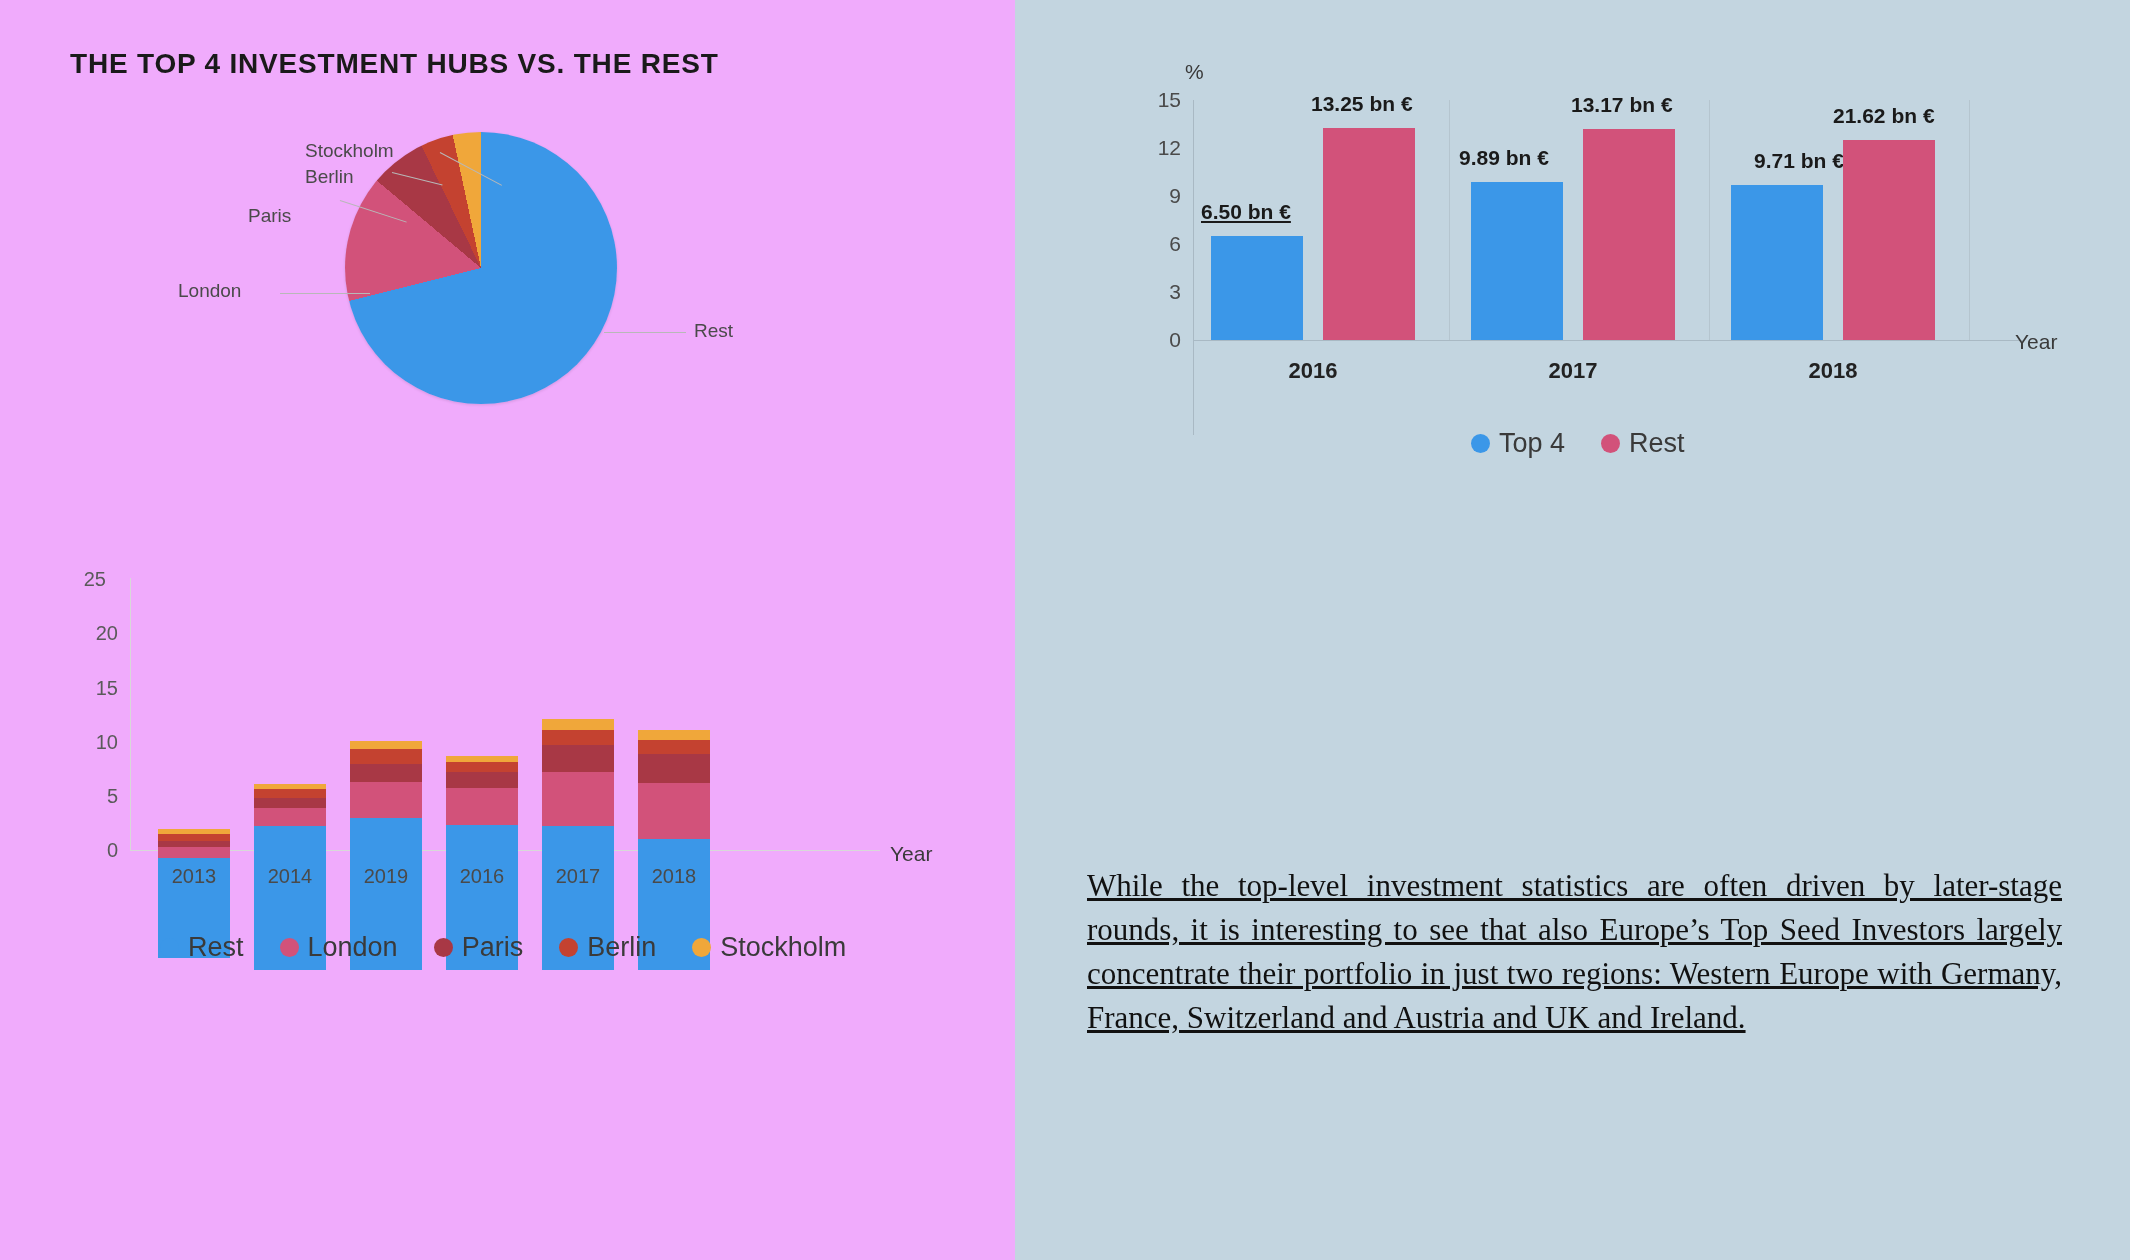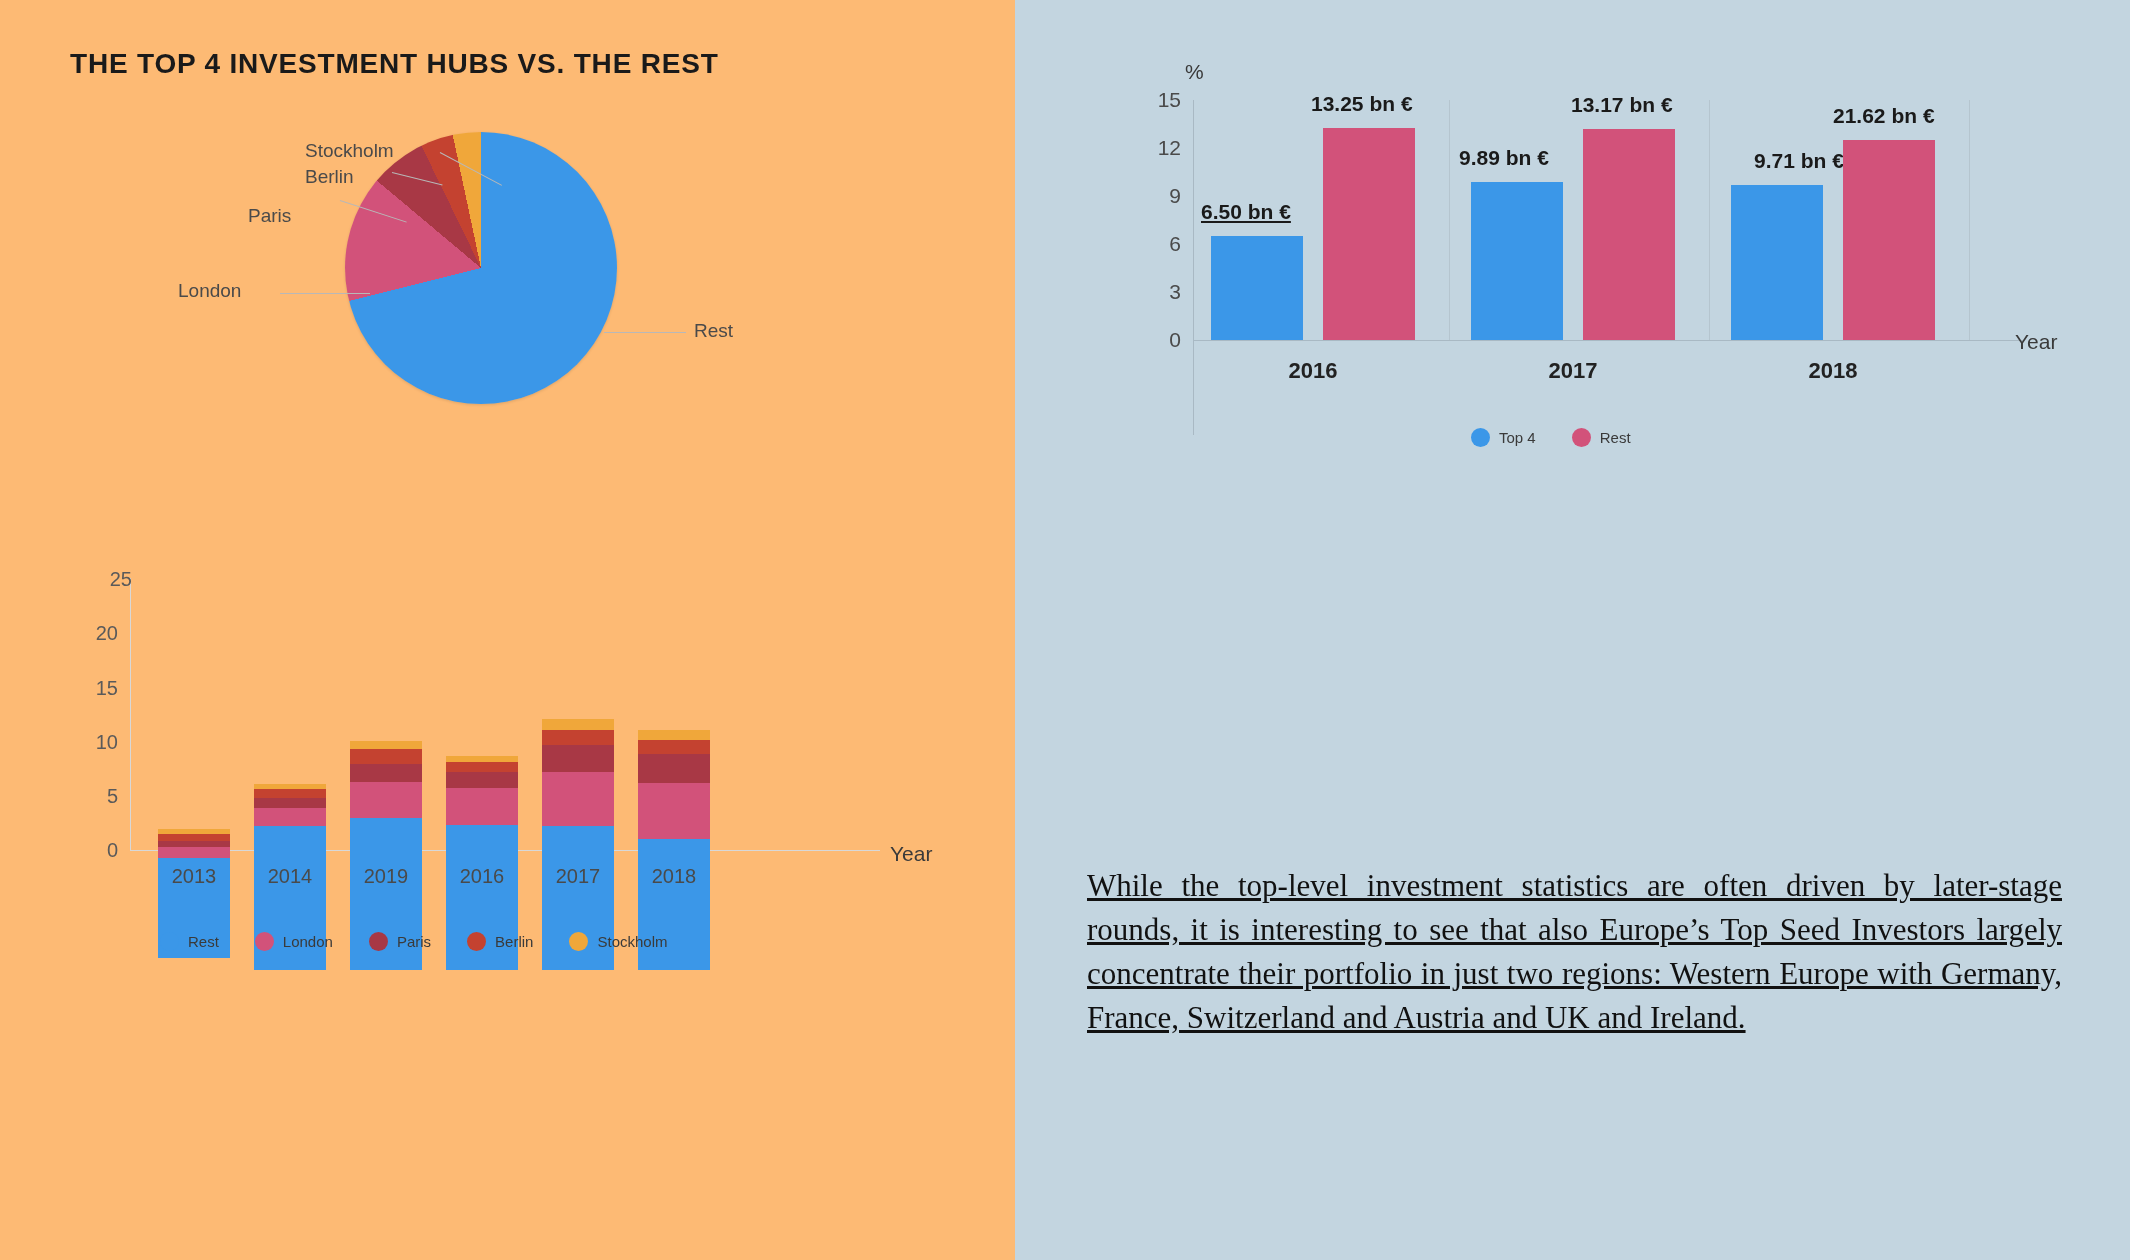--- a/index.html
+++ b/index.html
@@ -15,21 +15,21 @@
   }
   .page {
     display: flex;
     width: 2130px;
     height: 1260px;
   }
   
   .left-panel {
     width: 1015px;
     height: 1260px;
-    background: #fdba74;
+    background: #f0abfc;
     position: relative;
     flex: 0 0 1015px;
   }
   .left-title {
     font-size: 28px;
     font-weight: bold;
     letter-spacing: 0.8px;
     color: #1a1a1a;
     padding: 48px 0 0 70px;
   }
@@ -106,21 +106,21 @@
     position: absolute;
     display: flex;
     align-items: center;
     gap: 10px;
   }
   .legend-item {
     display: flex;
     align-items: center;
     gap: 9px;
     margin-right: 26px;
-    font-size: 15px;
+    font-size: 27px;
     color: #3a3a3a;
   }
   .dot {
     width: 19px;
     height: 19px;
     border-radius: 50%;
     display: inline-block;
   }
   
   .right-panel {
@@ -208,21 +208,21 @@
       <div class="pie-label" style="left:248px; top:125px;">Paris</div>
       <div class="pie-label" style="left:178px; top:200px;">London</div>
       <div class="pie-label" style="left:694px; top:240px;">Rest</div>
     </div>
 
     <div class="stack-wrap">
 
       <div class="axis-line" style="left:130px; top:28px; width:1px; height:272px;"></div>
       <div class="axis-line" style="left:130px; top:300px; width:750px; height:1px;"></div>
 
-      <div class="ytick" style="left:92px; top:18px;">25</div>
+      <div class="ytick" style="left:66px; top:18px;">25</div>
       <div class="ytick" style="left:78px; top:72px;">20</div>
       <div class="ytick" style="left:78px; top:127px;">15</div>
       <div class="ytick" style="left:78px; top:181px;">10</div>
       <div class="ytick" style="left:78px; top:235px;">5</div>
       <div class="ytick" style="left:78px; top:289px;">0</div>
 
       <div class="stack-col" style="left:158px; height:300px; bottom:-0px;">
         <div style="height:calc(300px - 11.9px - 10.9px - 6.5px - 6.5px - 5.4px - 100.1px);"></div>
         <div class="seg" style="height:5.4px; background:#f0a73a;"></div>
         <div class="seg" style="height:6.5px; background:#c44230;"></div>

